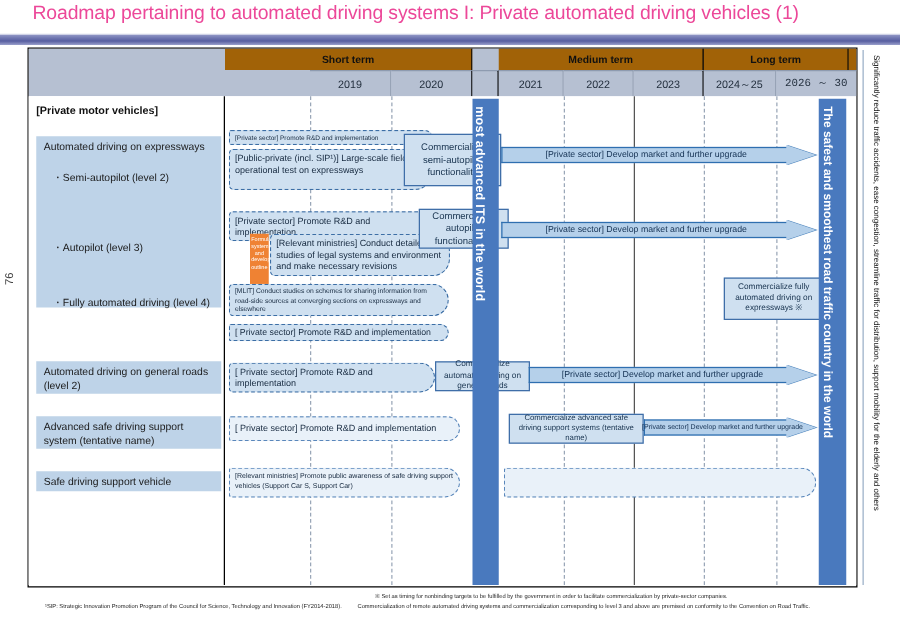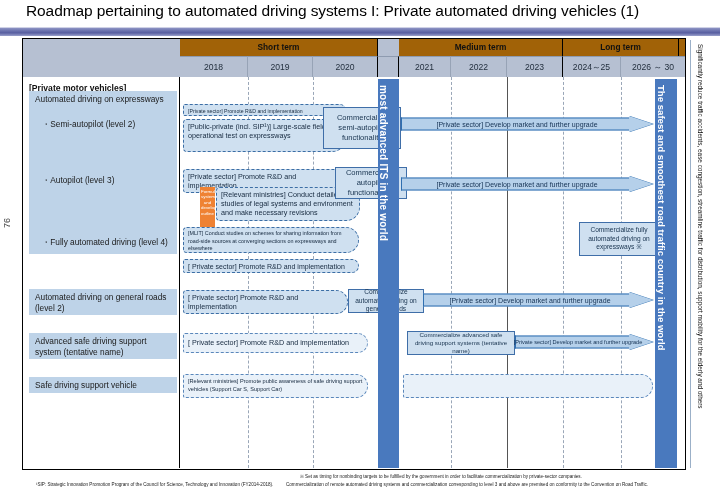--- a/index.html
+++ b/index.html
@@ -15,21 +15,21 @@
     width: 720px; height: 494px;
     background: #ffffff;
   }
 
   
   #title {
     position: absolute;
     left: 26px; top: 2px;
     width: 690px; height: 24px;
     font-size: 15.5px;
-    color: #000000;
+    color: #ec4899;
     white-space: nowrap;
     letter-spacing: -0.1px;
   }
   #title-rule {
     position: absolute;
     left: 0px; top: 27px;
     width: 720px; height: 9px;
     background: linear-gradient(to bottom,#8e94c4 0%, #6b72ae 35%, #575ea0 60%, #9aa0cc 100%);
     border-top: 1px solid #cfd2e6;
   }
@@ -93,21 +93,21 @@
     top: 17px; height: 21px;
     font-size: 8.6px;
     color: #24303f;
     text-align: center;
     line-height: 21px;
     border-top: 1px solid #8e9bb0;
     border-right: 1px solid #97a3b6;
     background: #b6c0d2;
   }
   .yr.hard { border-right: 1.4px solid #000; }
-  .yr.last { border-right: none; }
+  .yr.last { border-right: none; font-family: Liberation Mono, monospace; }
 
   
   #body {
     position: absolute;
     left: 0; top: 38px;
     width: 662px; height: 391px;
     background: #fff;
   }
   #label-col {
     position: absolute; left: 0; top: 0;
@@ -267,21 +267,20 @@
   <div id="frame">
 
     <div id="hdr">
 
       <div class="grp" style="left:157px; width:198px;">Short term</div>
       <div class="grp" style="left:355px; width:21px; border-right:none; background:#b6c0d2;"></div>
       <div class="grp" style="left:540px; width:116px;">Long term</div>
       <div class="grp" style="left:376px; width:164px;">Medium term</div>
       <div class="grp noborder" style="left:656px; width:6px;"></div>
 
-      <div class="yr" style="left:157px; width:68px;">2018</div>
       <div class="yr" style="left:225px; width:65px;">2019</div>
       <div class="yr hard" style="left:290px; width:65px;">2020</div>
       <div class="yr" style="left:355px; width:21px; border-right:1.4px solid #000;"></div>
       <div class="yr" style="left:376px; width:52px;">2021</div>
       <div class="yr" style="left:428px; width:56px;">2022</div>
       <div class="yr hard" style="left:484px; width:56px;">2023</div>
       <div class="yr" style="left:540px; width:58px;">2024～25</div>
       <div class="yr last" style="left:598px; width:64px;">2026 ～ 30</div>
     </div>
 
@@ -290,25 +289,25 @@
       <div class="vgrid" style="left:225px;"></div>
       <div class="vgrid" style="left:290px;"></div>
       <div class="vgrid" style="left:428px;"></div>
       <div class="vgrid solid" style="left:484px;"></div>
       <div class="vgrid" style="left:540px;"></div>
       <div class="vgrid" style="left:598px;"></div>
 
       <div id="label-col">
         <div class="sect-head" style="top:6px;">[Private motor vehicles]</div>
 
-        <div class="rowlabel" style="top:14px; height:163px;">
+        <div class="rowlabel" style="top:32px; height:137px;">
           <span>Automated driving on expressways</span>
           <span class="sub">・Semi-autopilot (level 2)</span>
           <span class="sub" style="margin-top:45px;">・Autopilot (level 3)</span>
-          <span class="sub" style="margin-top:51px;">・Fully automated driving (level 4)</span>
+          <span class="sub" style="margin-top:33px;">・Fully automated driving (level 4)</span>
         </div>
 
         <div class="rowlabel" style="top:212px; height:26px;">Automated driving on general roads (level 2)</div>
         <div class="rowlabel" style="top:300px; height:16px;">Safe driving support vehicle</div>
         <div class="rowlabel" style="top:256px; height:26px;">Advanced safe driving support system (tentative name)</div>
       </div>
 
       <div class="box flag" style="left:160px; top:27px; width:163px; height:12px; font-size:5.2px; line-height:8px;">[Private sector] Promote R&amp;D and implementation</div>
 
       <div class="box flag" style="left:160px; top:42px; width:163px; height:33px;">[Public-private (incl. SIP¹)] Large-scale field operational test on expressways</div>

